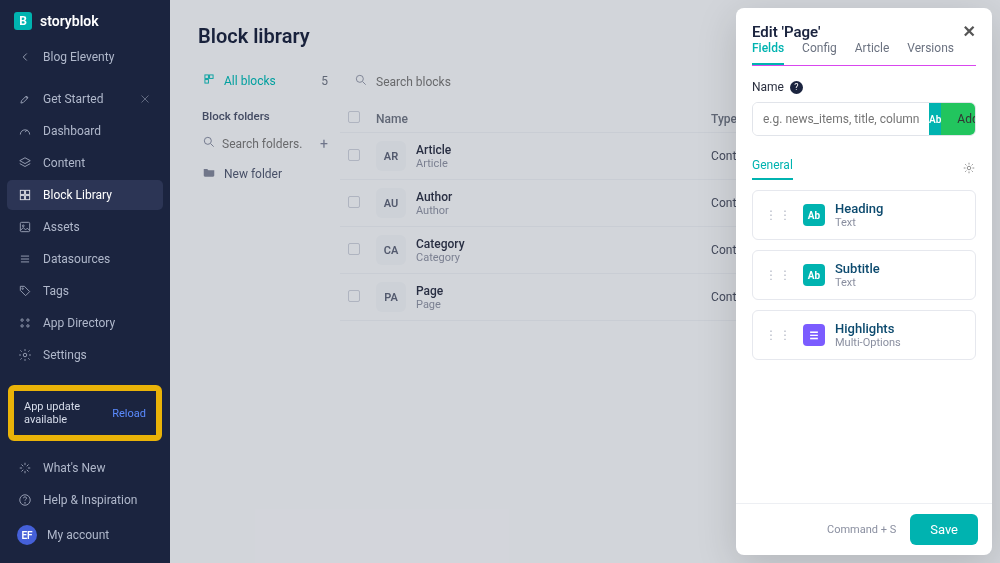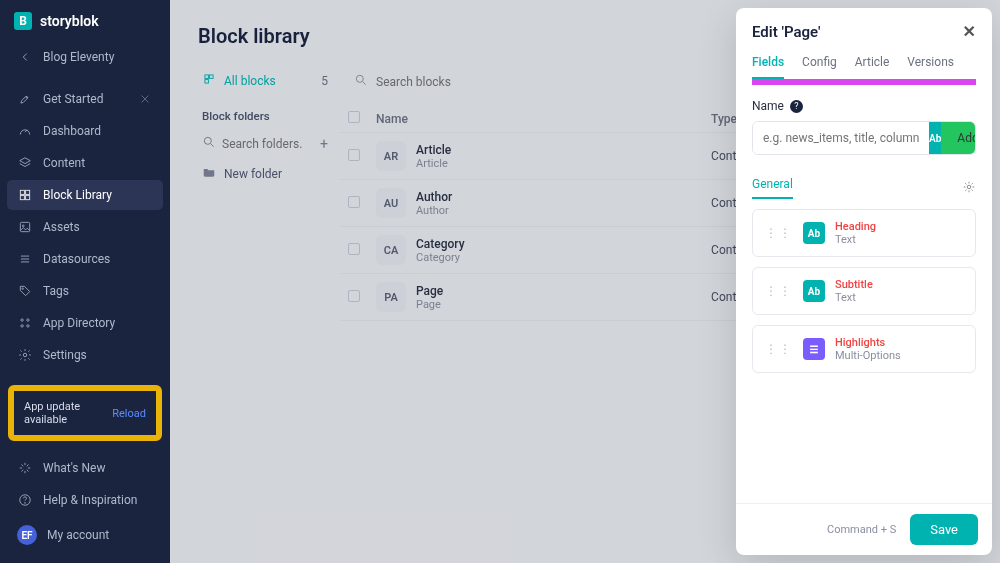--- a/index.html
+++ b/index.html
@@ -47,39 +47,39 @@
   .block-name { font-weight:500; color:#2c3246; font-size:12px;}
   .block-sub { font-size:11px; color:#8a8fa0;}
   .chk { width:12px; height:12px; border:1px solid #c5cad5; border-radius:2px; display:inline-block;}
 
   
   .overlay { position:absolute; inset:0; background:rgba(20,25,45,0.12);}
   .drawer { position:absolute; top:8px; right:8px; bottom:8px; width:256px; background:#fff; border-radius:8px; box-shadow:0 10px 40px rgba(0,0,0,.15); display:flex; flex-direction:column; font-size:12px;}
   .drawer-head { padding:14px 16px 0; }
   .drawer-title { font-weight:600; font-size:15px; display:flex; justify-content:space-between; align-items:center;}
   .close { font-size:16px; color:#555; cursor:pointer;}
-  .tabs { display:flex; gap:18px; margin-top:14px; border-bottom:6px solid #d946ef; font-size:12px;}
+  .tabs { display:flex; gap:18px; border-bottom:1px solid #d946ef; font-size:12px;}
   .tab { padding:0 0 8px; color:#6b7280; cursor:pointer; }
   .tab.active { color:#00b3b0; border-bottom:2px solid #00b3b0; font-weight:500;}
   .drawer-body { padding:14px 16px; flex:1; overflow:auto;}
   .label-row { display:flex; align-items:center; gap:6px; font-size:12px; color:#2b3040; margin-bottom:8px;}
   .help { width:13px; height:13px; border-radius:50%; background:#1b243f; color:#fff; font-size:9px; display:inline-flex; align-items:center; justify-content:center;}
   .name-input { display:flex; border:1px solid #e1e4ea; border-radius:6px; overflow:hidden;}
   .name-input input { flex:1; border:none; padding:9px 10px; font-size:12px; outline:none;}
   .type-chip { width:30px; background:#00b3b0; color:#fff; font-size:10px; font-weight:600; display:flex; align-items:center; justify-content:center;}
   .add-btn { background:#22c55e; border:none; padding:0 16px; font-size:12px; color:#333; cursor:pointer;}
   .section-head { display:flex; justify-content:space-between; align-items:center; margin:22px 0 2px;}
   .section-head .sname { color:#00b3b0; font-size:12px; padding-bottom:6px; border-bottom:2px solid #00b3b0;}
   .gear { color:#888; cursor:pointer; }
   .field-card { border:1px solid #e6e8ee; border-radius:6px; padding:10px 12px; display:flex; align-items:center; gap:10px; margin-top:10px; cursor:grab;}
   .drag { color:#b3b8c5; font-size:12px; letter-spacing:2px;}
   .field-icon { width:22px; height:22px; border-radius:4px; display:flex; align-items:center; justify-content:center; color:#fff; font-size:10px; font-weight:700;}
   .fi-text { background:#00b3b0;}
   .fi-multi { background:#7b5cff;}
-  .field-name { font-size:11px; font-weight:500; color:#ef4444;}
+  .field-name { font-size:13px; font-weight:500; color:#0c4a6e;}
   .field-type { font-size:11px; color:#8a8fa0;}
   .drawer-foot { border-top:1px solid #edeff3; padding:10px 14px; display:flex; justify-content:flex-end; align-items:center; gap:14px;}
   .hint { font-size:11px; color:#8a8fa0;}
   .save-btn { background:#00b3b0; border:none; color:#fff; padding:8px 20px; border-radius:6px; font-size:13px; cursor:pointer;}
 
   
   .icon svg { width:14px; height:14px; stroke:currentColor; fill:none; stroke-width:1.6;}
 </style>
 </head>
 <body>

